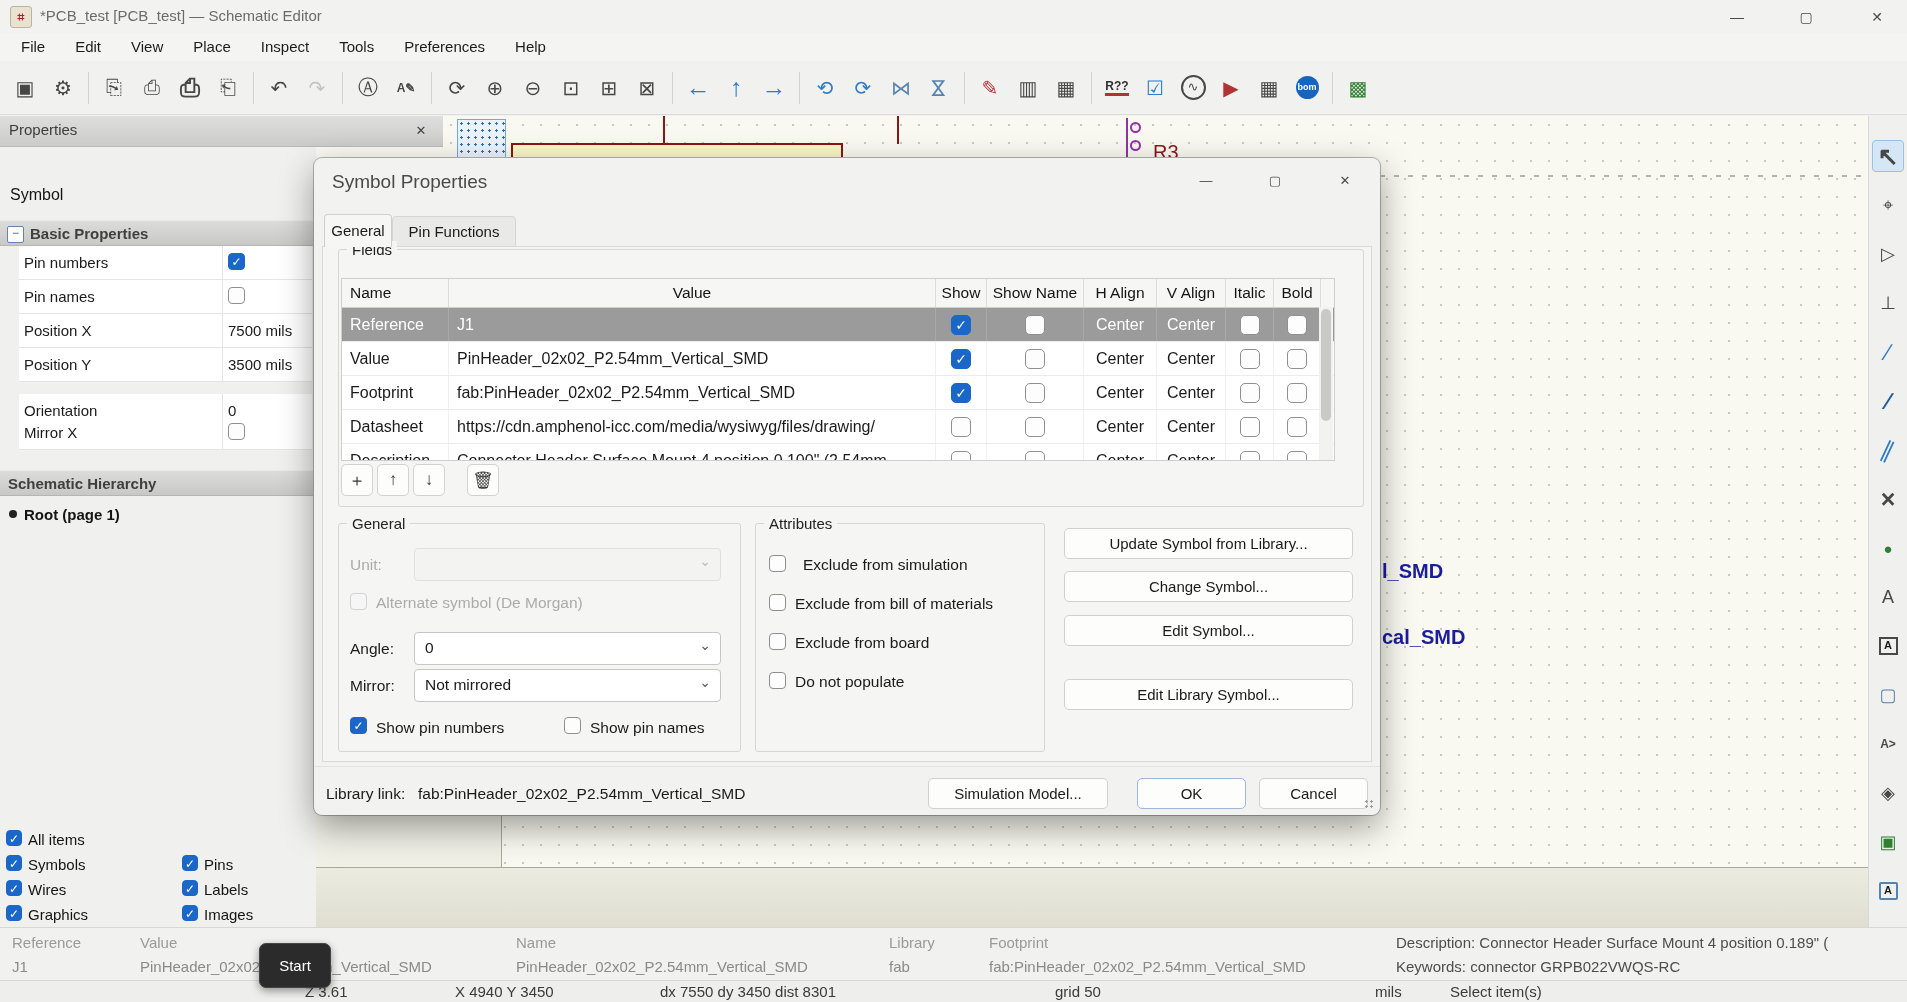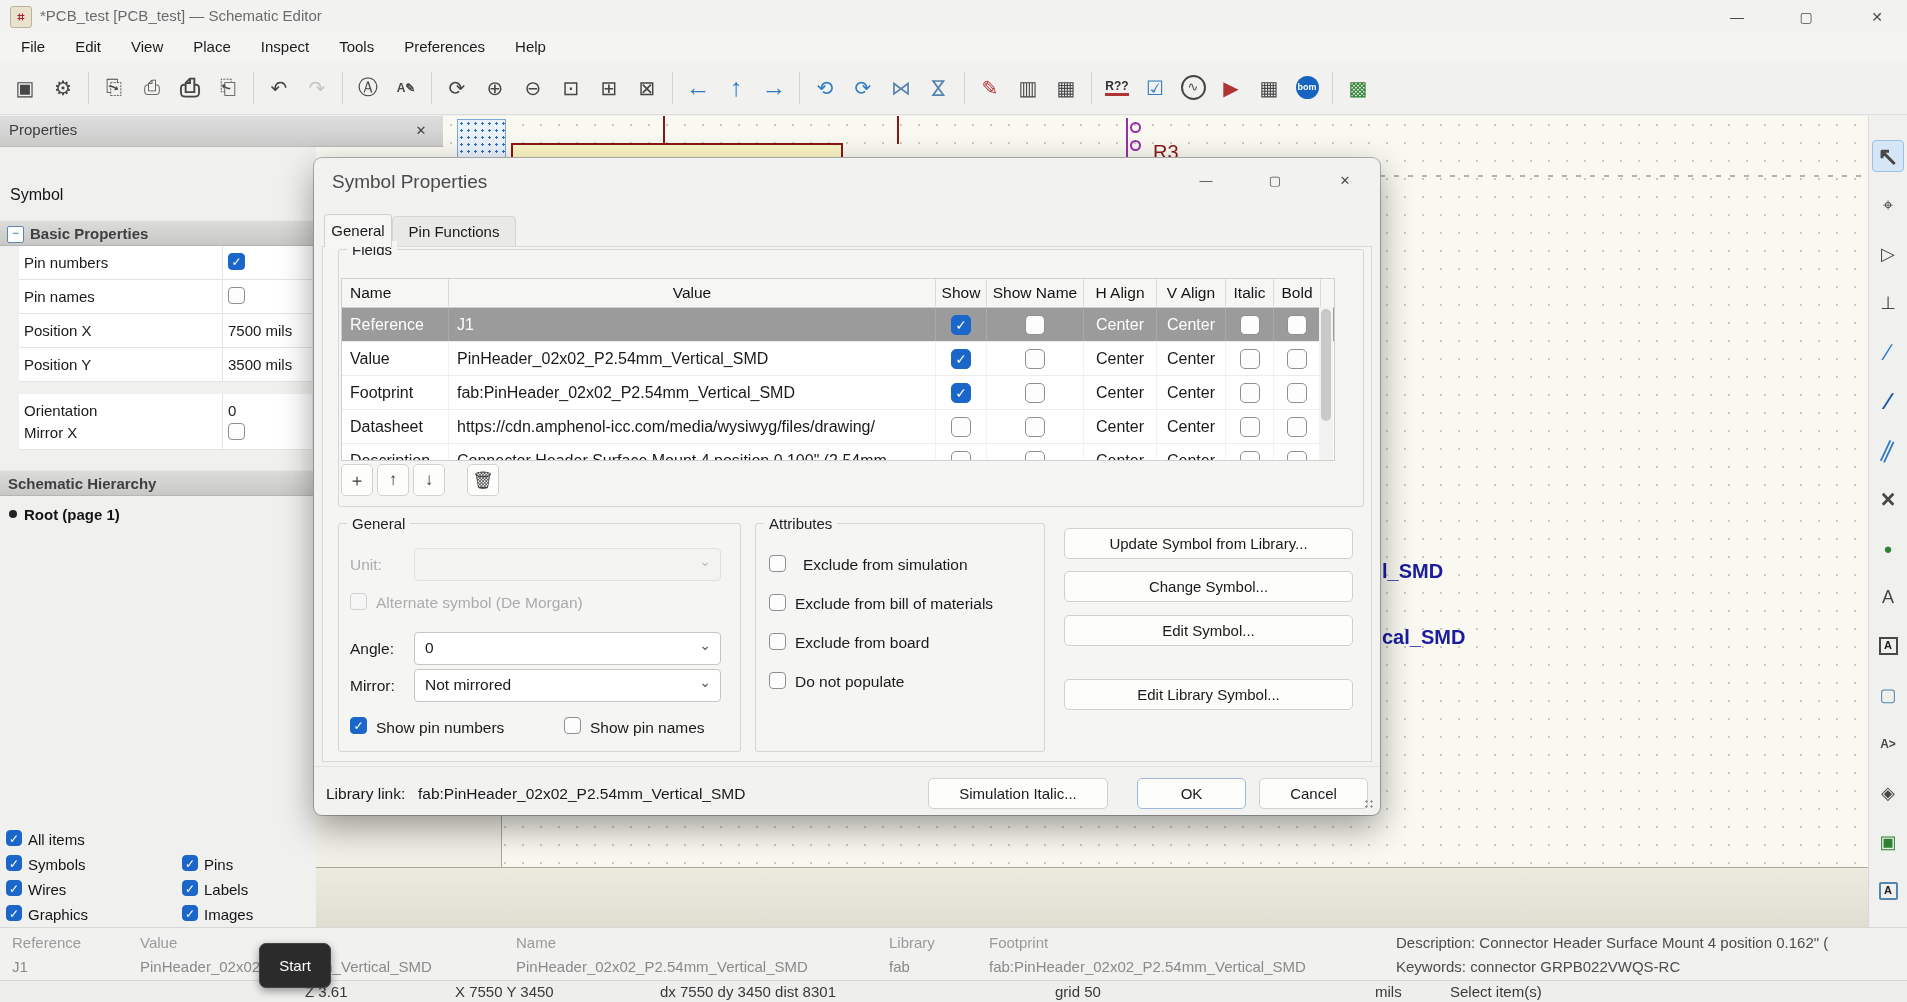--- a/index.html
+++ b/index.html
@@ -590,44 +590,44 @@
     <div id="action-buttons">
         <div class="dlg-button" style="left: 750px; top: 370px; width: 289px; height: 31px; position: absolute;">Update Symbol from Library...</div>
         <div class="dlg-button" style="left: 750px; top: 413px; width: 289px; height: 31px; position: absolute;">Change Symbol...</div>
         <div class="dlg-button" style="left: 750px; top: 457px; width: 289px; height: 31px; position: absolute;">Edit Symbol...</div>
         <div class="dlg-button" style="left: 750px; top: 521px; width: 289px; height: 31px; position: absolute;">Edit Library Symbol...</div>
       </div>
 
     <div class="footer-sep"></div>
     <div class="flabel" style="left:12px;top:627px">Library link:</div>
     <div class="flabel" style="left:104px;top:627px">fab:PinHeader_02x02_P2.54mm_Vertical_SMD</div>
-    <div class="dlg-button" style="left:614px;top:620px;width:180px;height:31px">Simulation Italic...</div>
+    <div class="dlg-button" style="left:614px;top:620px;width:180px;height:31px">Simulation Model...</div>
     <div class="dlg-button default" style="left:823px;top:620px;width:109px;height:31px">OK</div>
     <div class="dlg-button" style="left:945px;top:620px;width:109px;height:31px">Cancel</div>
     <div class="grip"></div>
   </div>
 
   <div class="abs infobar">
-    <div class="info-desc">Description: Connector Header Surface Mount 4 position 0.162" (</div>
+    <div class="info-desc">Description: Connector Header Surface Mount 4 position 0.189" (</div>
     <div class="info-keys">Keywords: connector GRPB022VWQS-RC</div>
   <div class="info-label" style="left: 12px;">Reference</div>
       <div class="info-value" style="left: 12px;">J1</div>
       <div class="info-label" style="left: 140px;">Value</div>
       <div class="info-value" style="left: 140px;">PinHeader_02x02_P2.54mm_Vertical_SMD</div>
       <div class="info-label" style="left: 516px;">Name</div>
       <div class="info-value" style="left: 516px;">PinHeader_02x02_P2.54mm_Vertical_SMD</div>
       <div class="info-label" style="left: 889px;">Library</div>
       <div class="info-value" style="left: 889px;">fab</div>
       <div class="info-label" style="left: 989px;">Footprint</div>
       <div class="info-value" style="left: 989px;">fab:PinHeader_02x02_P2.54mm_Vertical_SMD</div>
     </div>
 
   <div class="abs statusbar">
     <div class="status-item" style="left:305px">Z 3.61</div>
-    <div class="status-item" style="left:455px">X 7550  Y 3450</div>
+    <div class="status-item" style="left:455px">X 4940  Y 3450</div>
     <div class="status-item" style="left:660px">dx 7550  dy 3450  dist 8301</div>
     <div class="status-item" style="left:1055px">grid 50</div>
     <div class="status-item" style="left:1375px">mils</div>
     <div class="status-item" style="left:1450px">Select item(s)</div>
   </div>
 
   <div class="abs start-tip">Start</div>
 
 </div>
 

